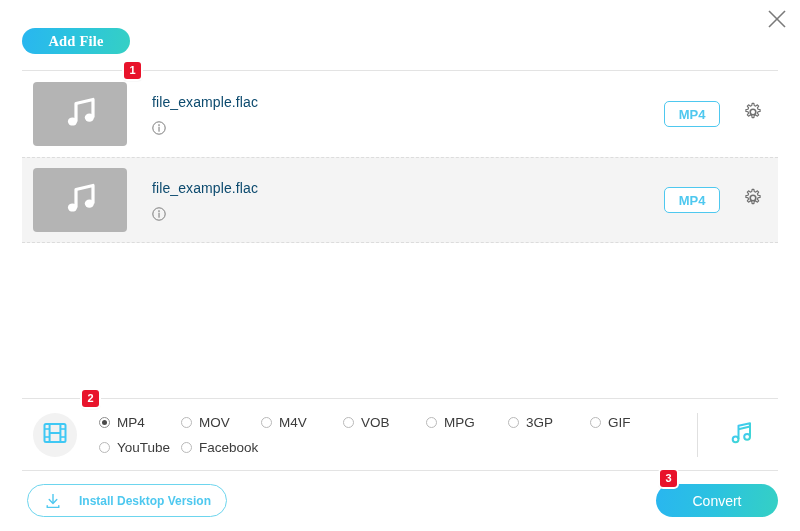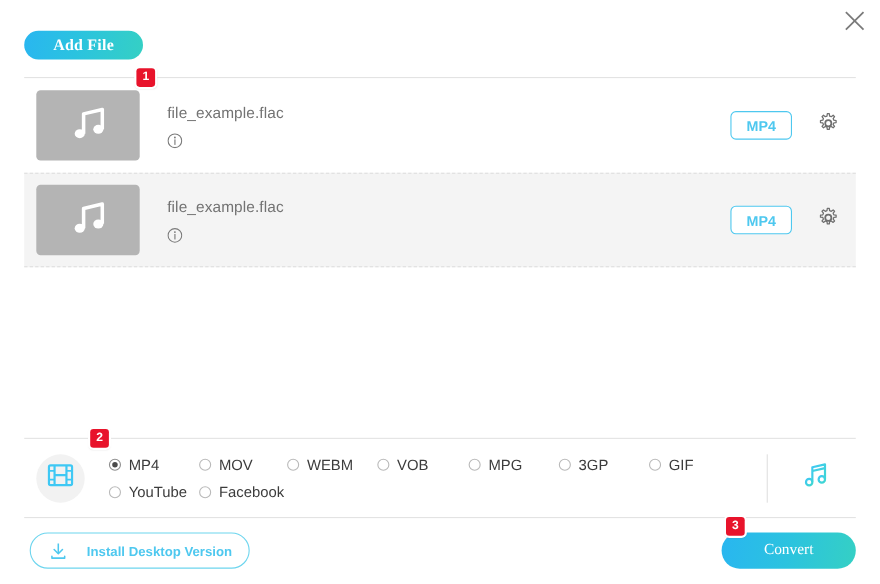--- a/index.html
+++ b/index.html
@@ -111,21 +111,21 @@
     justify-content: center;
     flex: 0 0 auto;
   }
   .file-meta {
     margin-left: 25px;
     flex: 1 1 auto;
     min-width: 0;
   }
   .file-name {
     font-size: 14px;
-    color: #737373;
+    color: #0c4a6e;
     letter-spacing: .1px;
   }
   .info-icon {
     margin-top: 11px;
     width: 14px;
     height: 14px;
     display: block;
   }
   .row-right {
     display: flex;
@@ -280,21 +280,20 @@
     height: 33px;
     border: none;
     border-radius: 17px;
     background: linear-gradient(100deg, #29b6f0 0%, #2bc3df 50%, #35d0c4 100%);
     color: #ffffff;
     font-size: 14px;
     display: flex;
     align-items: center;
     justify-content: center;
     cursor: pointer;
-    font-family: Liberation Serif, serif;
   }
 </style>
 </head>
 <body>
 
 <div class="close-btn">
   <span>
     <svg width="20" height="20" viewBox="0 0 20 20">
       <line x1="2" y1="2" x2="18" y2="18" stroke="#7a7a7a" stroke-width="1.6"></line>
       <line x1="18" y1="2" x2="2" y2="18" stroke="#7a7a7a" stroke-width="1.6"></line>
@@ -403,25 +402,25 @@
 
   <div class="radio-grid">
     <label class="radio-item checked">
       <span class="radio-dot"></span>
       <span>MP4</span>
     </label>
     <label class="radio-item">
       <span class="radio-dot"></span>
       <span>MOV</span>
     </label>
-
-    <label class="radio-item">
-      <span class="radio-dot"></span>
-      <span>WEBM</span>
-    </label>
+    <label class="radio-item">
+      <span class="radio-dot"></span>
+      <span>M4V</span>
+    </label>
+
     <label class="radio-item">
       <span class="radio-dot"></span>
       <span>VOB</span>
     </label>
     <label class="radio-item">
       <span class="radio-dot"></span>
       <span>MPG</span>
     </label>
     <label class="radio-item">
       <span class="radio-dot"></span>

